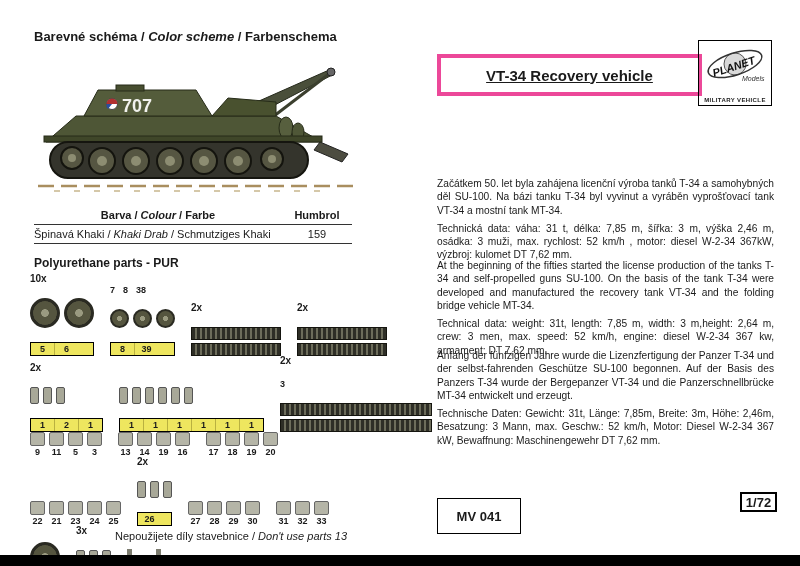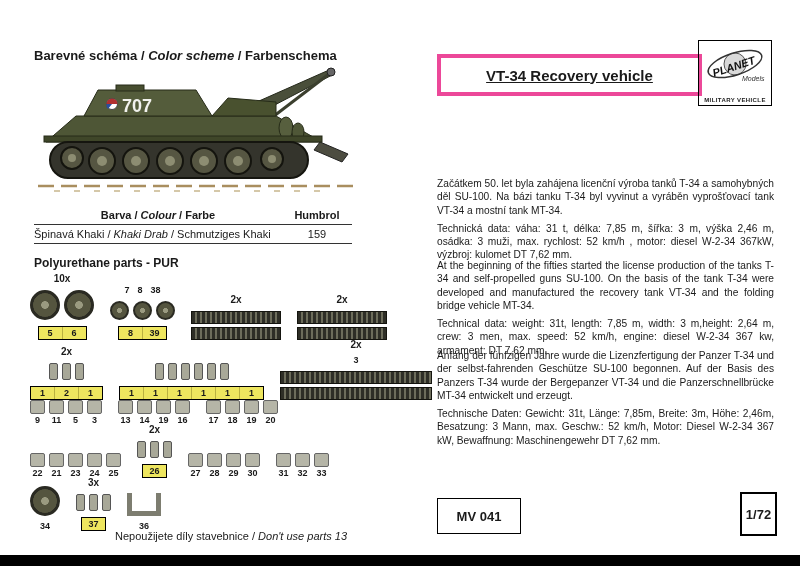--- a/index.html
+++ b/index.html
@@ -2,34 +2,34 @@
 <html><head>
 <meta charset="utf-8">
 <style>
   html,body{margin:0;padding:0;}
   body{width:800px;height:566px;position:relative;background:#fff;
        font-family:"Liberation Sans",sans-serif;color:#1a1a1a;overflow:hidden;}
   .it{font-style:italic;}
   .abs{position:absolute;}
 
   
-  .scheme-heading{left:34px;top:48px;font-size:13px;font-weight:bold;}
+  .scheme-heading{left:34px;top:29px;font-size:13px;font-weight:bold;}
   .tank-wrap{left:24px;top:56px;width:336px;height:146px;}
   .color-table{left:34px;top:206px;width:318px;font-size:11px;}
   .ct-row{display:flex;align-items:center;border-bottom:1px solid #333;padding:3px 0;}
   .ct-col1{flex:1;}
   .ct-head .ct-col1{text-align:center;font-weight:bold;}
   .ct-col2{width:70px;text-align:center;}
   .ct-head .ct-col2{font-weight:bold;}
   .pur-heading{left:34px;top:256px;font-size:12px;font-weight:bold;}
 
   .parts-diagram{left:30px;top:274px;width:402px;height:248px;display:flex;
                  flex-direction:column;justify-content:space-between;}
   .parts-row{display:flex;align-items:flex-end;gap:16px;}
-  .pgroup{display:flex;flex-direction:column;align-items:center;gap:6px;}
+  .pgroup{display:flex;flex-direction:column;gap:14px;}
   .qty{font-weight:bold;font-size:10px;line-height:1;}
   .labels-row{display:flex;gap:8px;font-size:9px;font-weight:bold;line-height:1;}
   .graphic{display:flex;align-items:flex-end;gap:4px;}
   .wheel-lg{width:24px;height:24px;border-radius:50%;border:3px solid #2a2a22;
             background:radial-gradient(circle,#9a9a80 0 22%,#55553f 23% 70%,#33332a 71%);display:inline-block;}
   .wheel-sm{width:15px;height:15px;border-radius:50%;border:2px solid #2a2a22;
             background:radial-gradient(circle,#9a9a80 0 25%,#55553f 26%);display:inline-block;}
   .graphic.track,.graphic.tracklong{flex-direction:column;gap:3px;align-items:center;}
   .track-bar{width:88px;height:11px;border:1px solid #15150f;display:inline-block;
              background:repeating-linear-gradient(90deg,#2e2e26 0 3px,#6d6d5b 3px 5px);}
@@ -51,21 +51,21 @@
   .title-box{left:437px;top:54px;width:257px;height:34px;border:4px solid #ec4899;
              display:flex;align-items:center;justify-content:center;font-size:15px;font-weight:bold;text-decoration:underline;}
   .logo-box{left:698px;top:40px;width:74px;height:66px;border:1px solid #000;box-sizing:border-box;
             display:flex;flex-direction:column;align-items:center;justify-content:space-between;padding:2px 1px;}
   .logo-tagline{font-size:6px;font-weight:bold;letter-spacing:.4px;white-space:nowrap;}
   .txt{left:437px;width:337px;font-size:10.2px;line-height:1.3;text-align:justify;}
   .txt p{margin:0 0 5px 0;}
   .txt-cz{top:177px;} .txt-en{top:259px;} .txt-de{top:349px;}
   .mv-box{left:437px;top:498px;width:84px;height:36px;border:1px solid #000;box-sizing:border-box;
           display:flex;align-items:center;justify-content:center;font-size:13px;font-weight:bold;}
-  .scale-box{left:740px;top:492px;width:37px;height:44px;border:2px solid #000;box-sizing:border-box;
+  .scale-box{left:740px;top:492px;width:37px;height:20px;border:2px solid #000;box-sizing:border-box;
              display:flex;align-items:center;justify-content:center;font-size:13px;font-weight:bold;}
   .bottom-bar{left:0;bottom:0;width:100%;height:11px;background:#000;}
 </style>
 </head>
 <body>
 
 <div class="abs scheme-heading">
   <span>Barevné schéma / </span><span class="it">Color scheme</span><span> / Farbenschema</span>
 </div>
 

